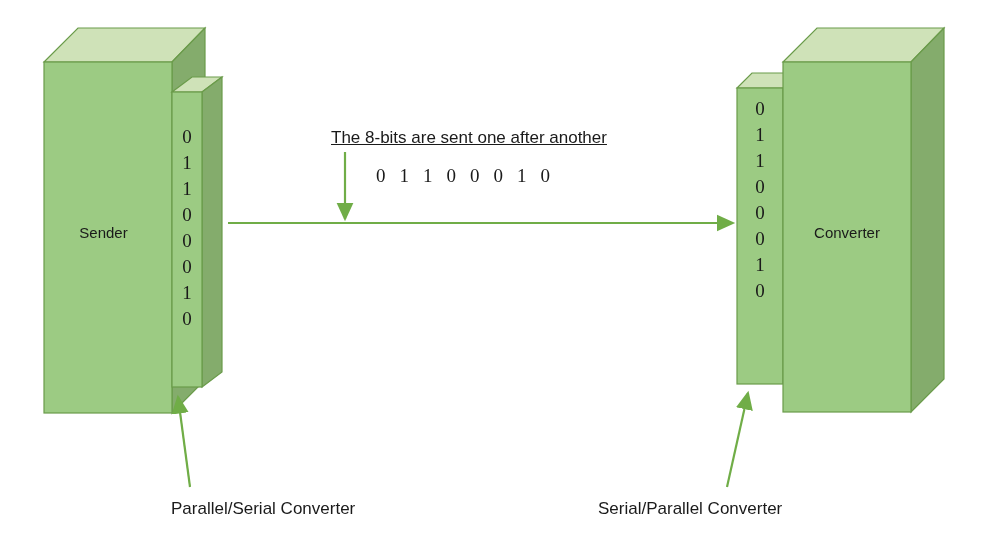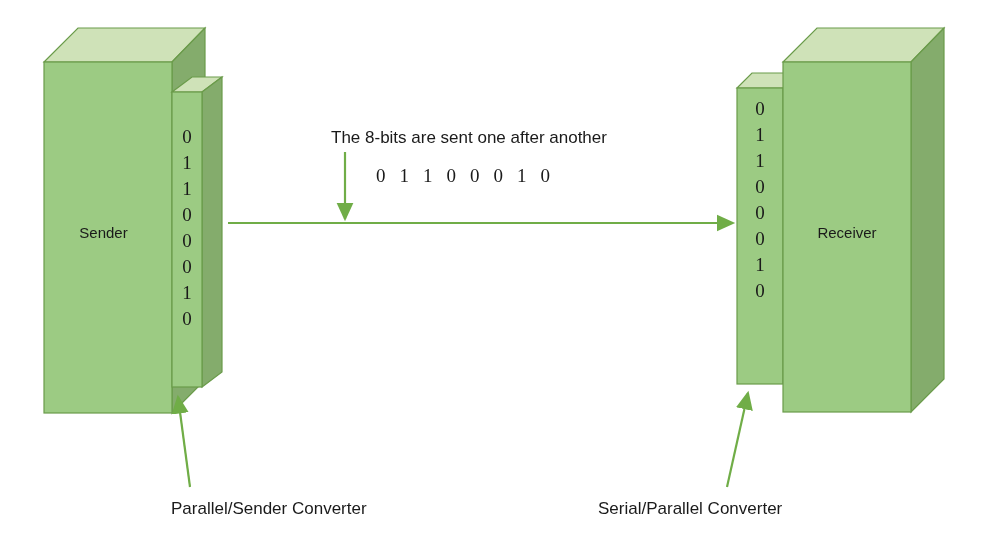--- a/index.html
+++ b/index.html
@@ -27,20 +27,21 @@
     color: #1a1a1a;
     font-family: "Liberation Sans", sans-serif;
     white-space: nowrap;
   }
   .box-label {
     font-size: 15px;
     text-align: center;
   }
   .note {
     font-size: 17px;
+    text-decoration: underline;
   }
   .conv-label {
     font-size: 17px;
   }
   .bitstream {
     font-family: "Liberation Serif", serif;
     font-size: 19px;
     letter-spacing: 0;
   }
   .bitcol {
@@ -101,21 +102,21 @@
 
     <line x1="345" y1="152" x2="345" y2="219" stroke="#70ad47" stroke-width="2.2" marker-end="url(#arrowGreen)"></line>
 
     <line x1="190" y1="487" x2="178" y2="397" stroke="#70ad47" stroke-width="2.2" marker-end="url(#arrowGreenUp)"></line>
 
     <line x1="727" y1="487" x2="748" y2="393" stroke="#70ad47" stroke-width="2.2" marker-end="url(#arrowGreenUp)"></line>
   </svg>
 
   <div class="lbl box-label" style="left:44px; top:224px; width:119px;">Sender</div>
 
-  <div class="lbl box-label" style="left:783px; top:224px; width:128px;">Receiver</div>
+  <div class="lbl box-label" style="left:783px; top:224px; width:128px;">Converter</div>
 
   <div class="bitcol" id="sender-bits" style="left:172px; top:124px; width:30px;">
       <div>0</div>
       <div>1</div>
       <div>1</div>
       <div>0</div>
       <div>0</div>
       <div>0</div>
       <div>1</div>
       <div>0</div>
@@ -130,17 +131,17 @@
       <div>0</div>
       <div>1</div>
       <div>0</div>
     </div>
 
   <div class="lbl note" style="left:331px; top:128px;">The 8-bits are sent one after another</div>
 
   <div class="lbl bitstream" id="serial-stream" style="left:376px; top:165px;"><span>0</span><span>1</span><span>1</span><span>0</span><span>0</span><span>0</span><span>1</span><span>0</span></div>
 
 
-  <div class="lbl conv-label" style="left:171px; top:499px;">Parallel/Sender Converter</div>
+  <div class="lbl conv-label" style="left:171px; top:499px;">Parallel/Serial Converter</div>
 
   <div class="lbl conv-label" style="left:598px; top:499px;">Serial/Parallel Converter</div>
 
 </div>
 
 </body></html>

